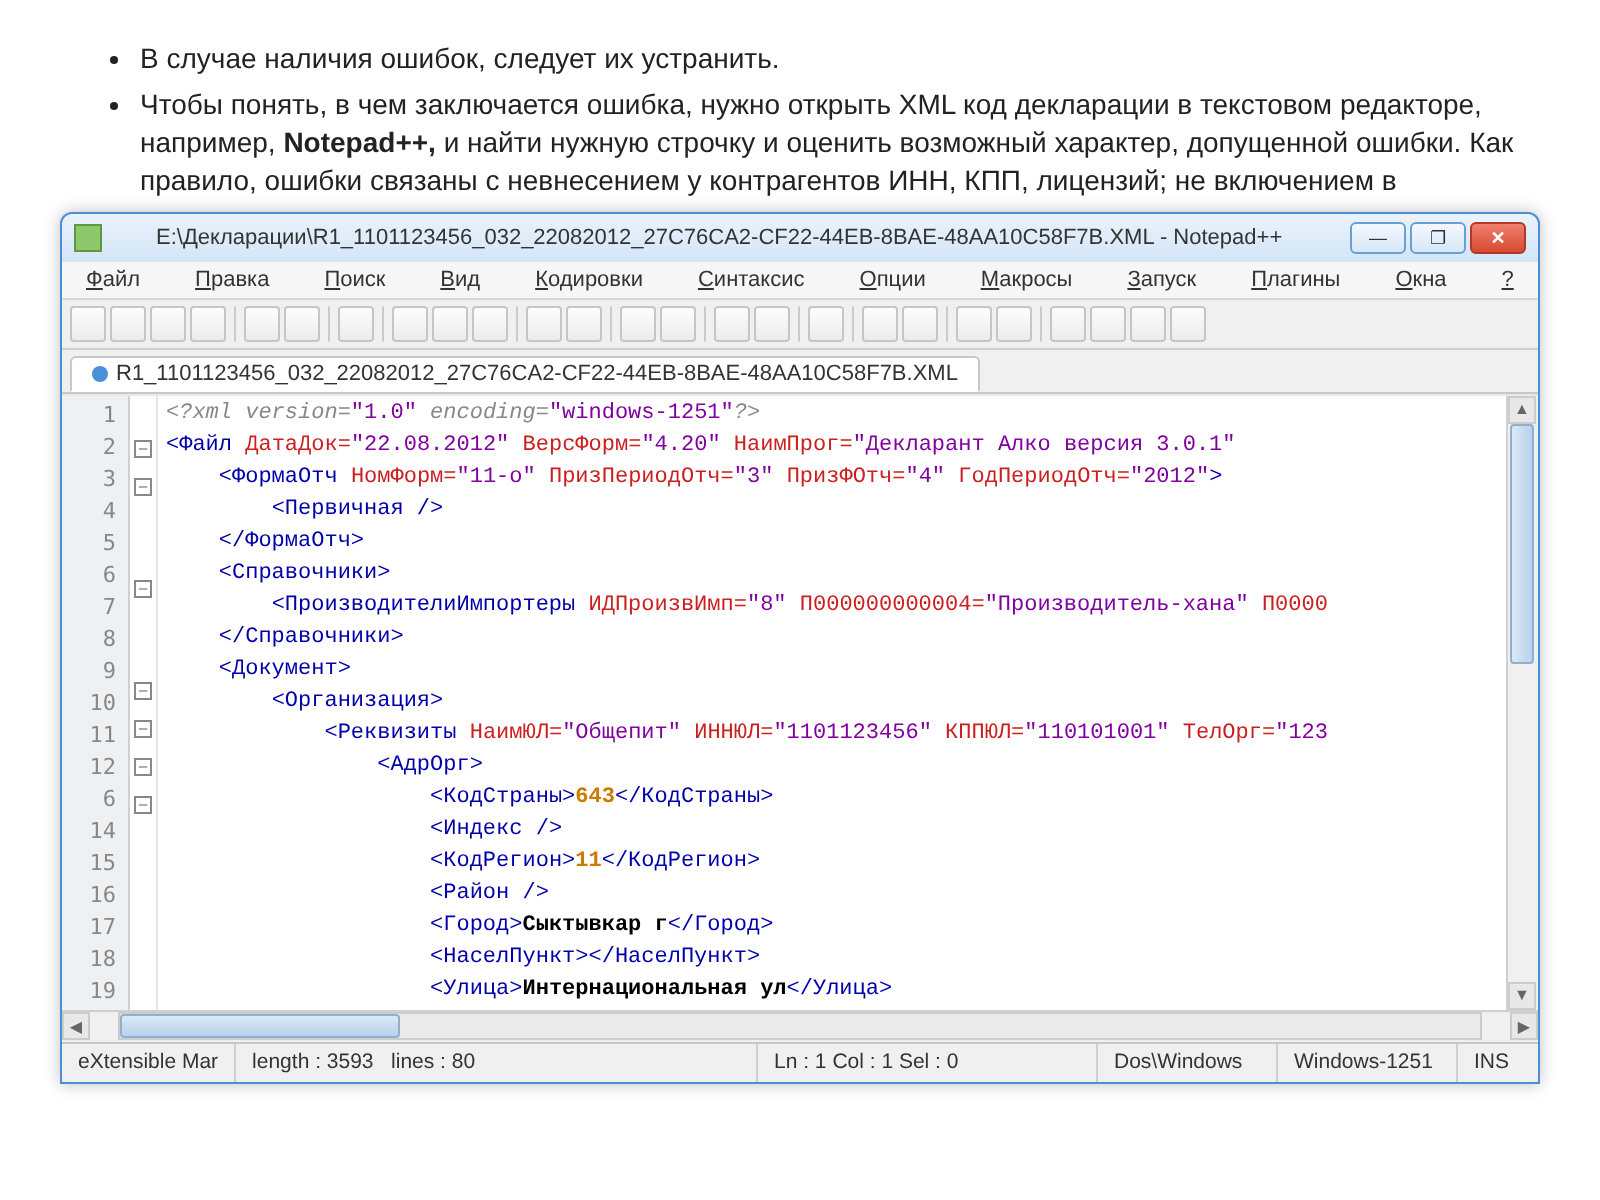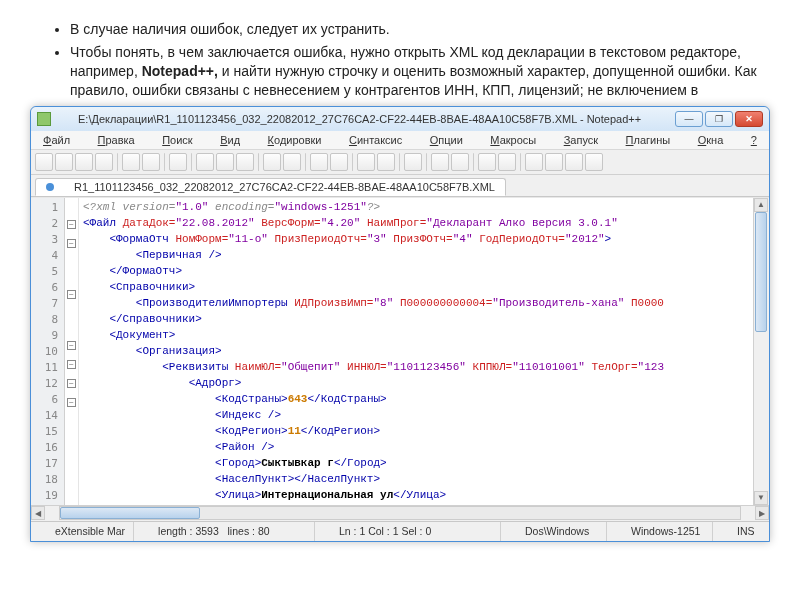--- a/index.html
+++ b/index.html
@@ -15,21 +15,21 @@
   .winbtns { display: flex; gap: 2px; }
   .winbtn { width: 28px; height: 16px; border: 1px solid #6b9fd2; border-radius: 3px; background: linear-gradient(#f3f8fd,#d6e8f8); display: flex; align-items: center; justify-content: center; font-size: 9px; color: #333; }
   .winbtn.close { background: linear-gradient(#f08070,#d54a32); color: #fff; border-color: #b03a25; font-weight: bold; }
   .menubar { display: flex; gap: 4px; padding: 2px 6px; background: #f6f6f6; border-bottom: 1px solid #d8d8d8; justify-content: space-between; }
   .menubar span { padding: 1px 6px; color: #333; font-size: 11px; }
   .menubar span u { text-decoration: underline; }
   .toolbar { display: flex; gap: 2px; padding: 3px 4px; background: #f0f0f0; border-bottom: 1px solid #d0d0d0; flex-wrap: nowrap; overflow: hidden; }
   .tb { width: 18px; height: 18px; border: 1px solid #c6c6c6; border-radius: 2px; background: linear-gradient(#fdfdfd,#ececec); display:flex; align-items:center; justify-content:center; font-size: 10px; color:#555; }
   .tb.sep { width: 1px; background: #ccc; border: none; margin: 0 2px; }
   .tabbar { display: flex; padding: 3px 4px 0; background: #f0f0f0; border-bottom: 1px solid #c8c8c8; }
-  .tab { display:flex; align-items:center; gap:20px; padding: 2px 10px; background: #fff; border: 1px solid #c8c8c8; border-bottom: 1px solid #fff; border-radius: 3px 3px 0 0; font-size: 11px; color:#333; }
+  .tab { display:flex; align-items:center; gap:4px; padding: 2px 10px; background: #fff; border: 1px solid #c8c8c8; border-bottom: 1px solid #fff; border-radius: 3px 3px 0 0; font-size: 11px; color:#333; }
   .tab .dot { width:8px; height:8px; border-radius:50%; background:#4a90d9; }
   .editor { display: flex; background: #fff; height: 308px; border-top: 1px solid #e8e8e8; position: relative; }
   .gutter { width: 34px; background: #eef0f2; border-right: 1px solid #d0d0d0; text-align: right; color: #888; font-family: Consolas, monospace; font-size: 11px; padding-top: 3px; }
   .gutter div { height: 16px; padding-right: 6px; }
   .fold { width: 14px; border-right: 1px solid #e5e5e5; font-family: Consolas, monospace; font-size: 9px; color:#888; text-align:center; padding-top:3px; }
   .fold div { height:16px; }
   .fold .box { width:9px; height:9px; margin: 3px auto; border:1px solid #888; font-size:8px; line-height:7px; }
   .code { flex: 1; font-family: Consolas, "Courier New", monospace; font-size: 11px; padding: 3px 4px 0; white-space: pre; overflow: hidden; color:#000; }
   .code .line { height: 16px; }
   .kw { color: #0000aa; }
@@ -39,21 +39,21 @@
   .decl { color: #888; font-style:italic;margin-top:17px; }
   .txt { color: #000; font-weight:bold; }
   .hscroll { height: 16px; background: #f0f0f0; border-top: 1px solid #d0d0d0; display:flex; align-items:center; }
   .hscroll .track { flex:1; height:14px; background:#eaeaea; border:1px solid #ccc; position:relative; margin:0 14px; }
   .hscroll .thumb { position:absolute; left:0; top:0; width:140px; height:12px; background:linear-gradient(#dce8f5,#b8d2ec); border:1px solid #8ab0d4; border-radius:2px; }
   .hscroll .arr { width:14px; height:14px; background:#e8e8e8; border:1px solid #ccc; font-size:8px; display:flex;align-items:center;justify-content:center; color:#666; }
   .vscroll { width:16px; background:#f0f0f0; border-left:1px solid #d0d0d0; position:relative; }
   .vscroll .thumb { position:absolute; top:14px; left:1px; width:12px; height:120px; background:linear-gradient(90deg,#dce8f5,#b8d2ec); border:1px solid #8ab0d4; border-radius:2px; }
   .vscroll .arr { width:14px; height:14px; background:#e8e8e8; border:1px solid #ccc; font-size:8px; display:flex;align-items:center;justify-content:center; color:#666; position:absolute; left:0; }
   .statusbar { display:flex; font-size:10.5px; background:#f0f0f0; border-top:1px solid #c8c8c8; height:20px; align-items:center; }
-  .statusbar .cell { padding: 0 8px; border-right: 1px solid #d0d0d0; height:100%; display:flex; align-items:center; color:#333;margin-left:16px; }
+  .statusbar .cell { padding: 0 8px; border-right: 1px solid #d0d0d0; height:100%; display:flex; align-items:center; color:#333; }
   .statusbar .cell:last-child { border-right:none; }
   .statusbar .wide { flex:1; }
 </style>
 </head>
 <body>
 
 <div class="slide">
   <ul class="bullets">
     <li>В случае наличия ошибок, следует их устранить.</li>
     <li><span id="b2">Чтобы понять, в чем заключается ошибка, нужно открыть XML код декларации в текстовом редакторе, например, <span class="bold">Notepad++,</span> и найти нужную строчку и оценить возможный характер, допущенной ошибки. Как правило, ошибки связаны с невнесением у контрагентов ИНН, КПП, лицензий; не включением в</span></li>

